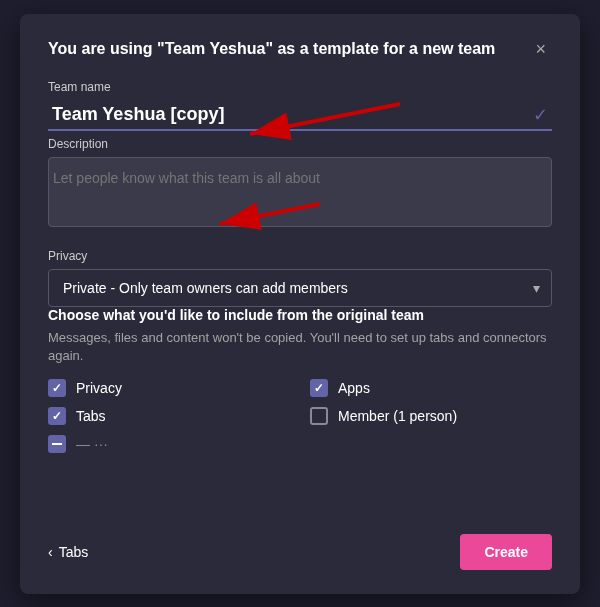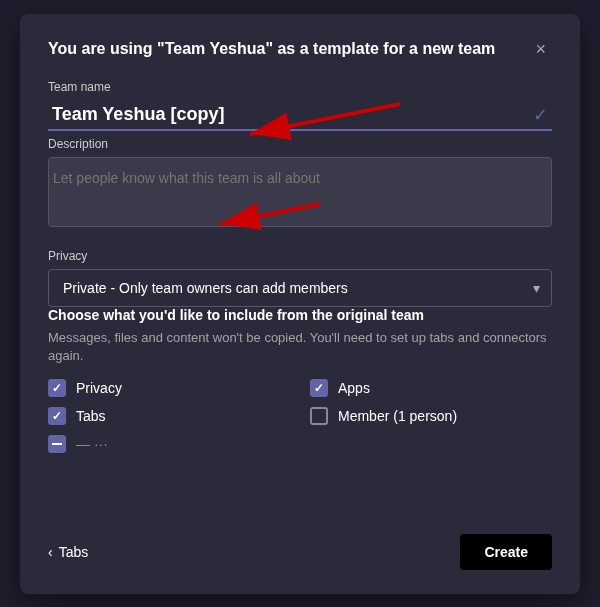--- a/index.html
+++ b/index.html
@@ -234,21 +234,21 @@
       color: #ffffff;
       font-size: 14px;
       cursor: pointer;
       display: flex;
       align-items: center;
       gap: 6px;
       font-family: inherit;
     }
 
     .create-btn {
-      background: #000000;
+      background: #ec4899;
       border: none;
       border-radius: 4px;
       color: #ffffff;
       font-size: 14px;
       font-weight: 600;
       padding: 10px 24px;
       cursor: pointer;
       font-family: inherit;
     }
 

